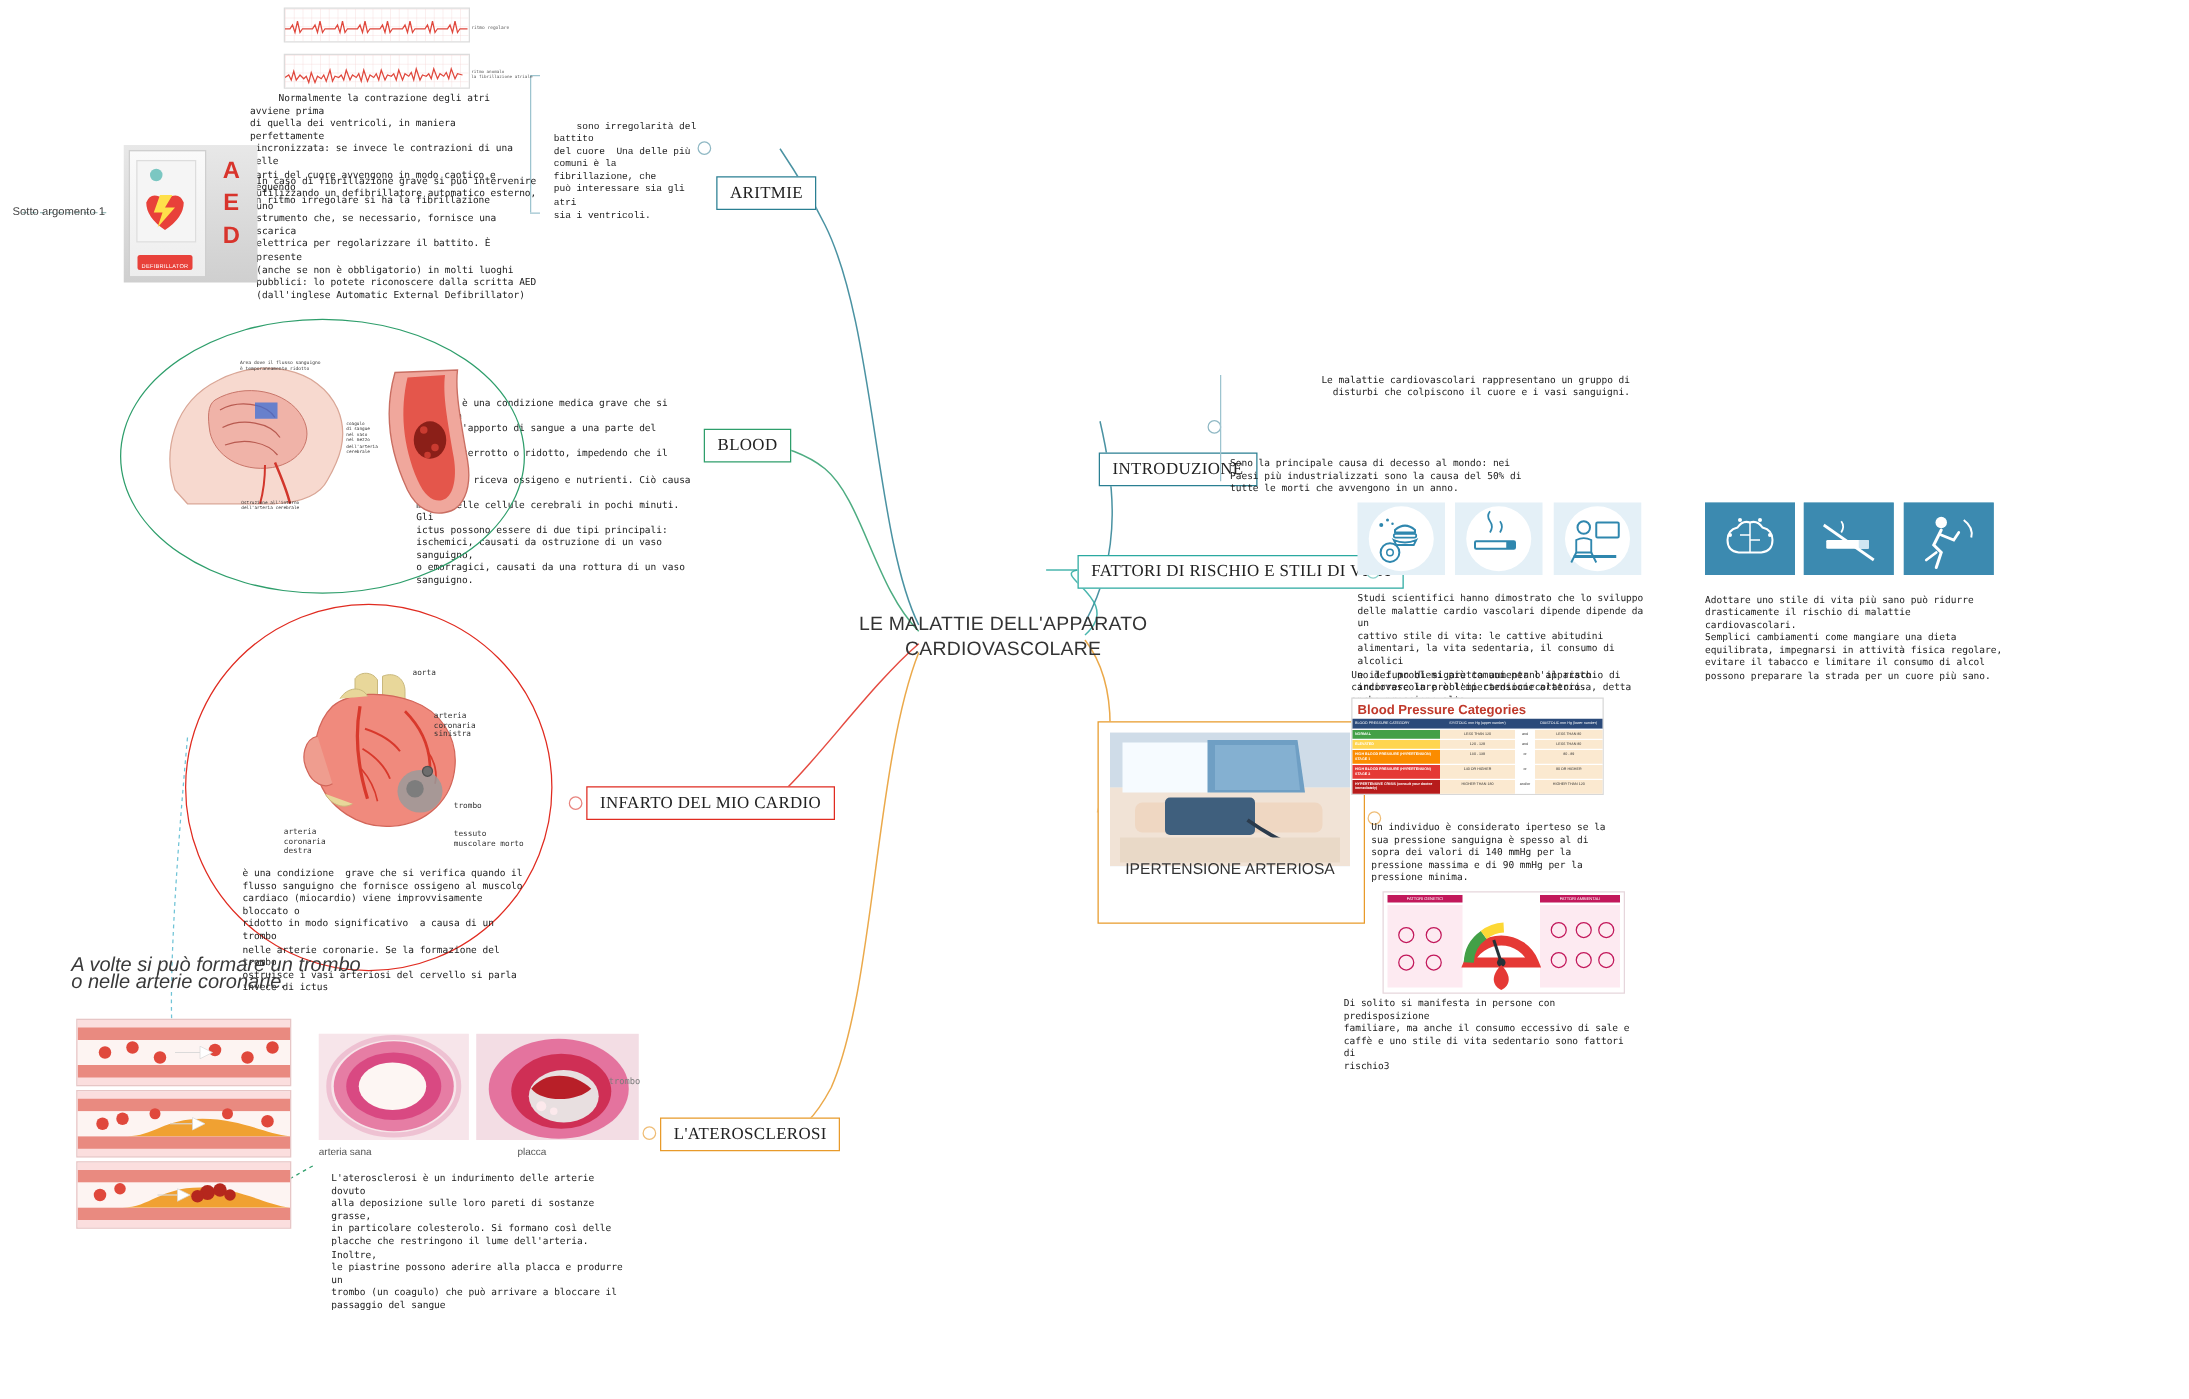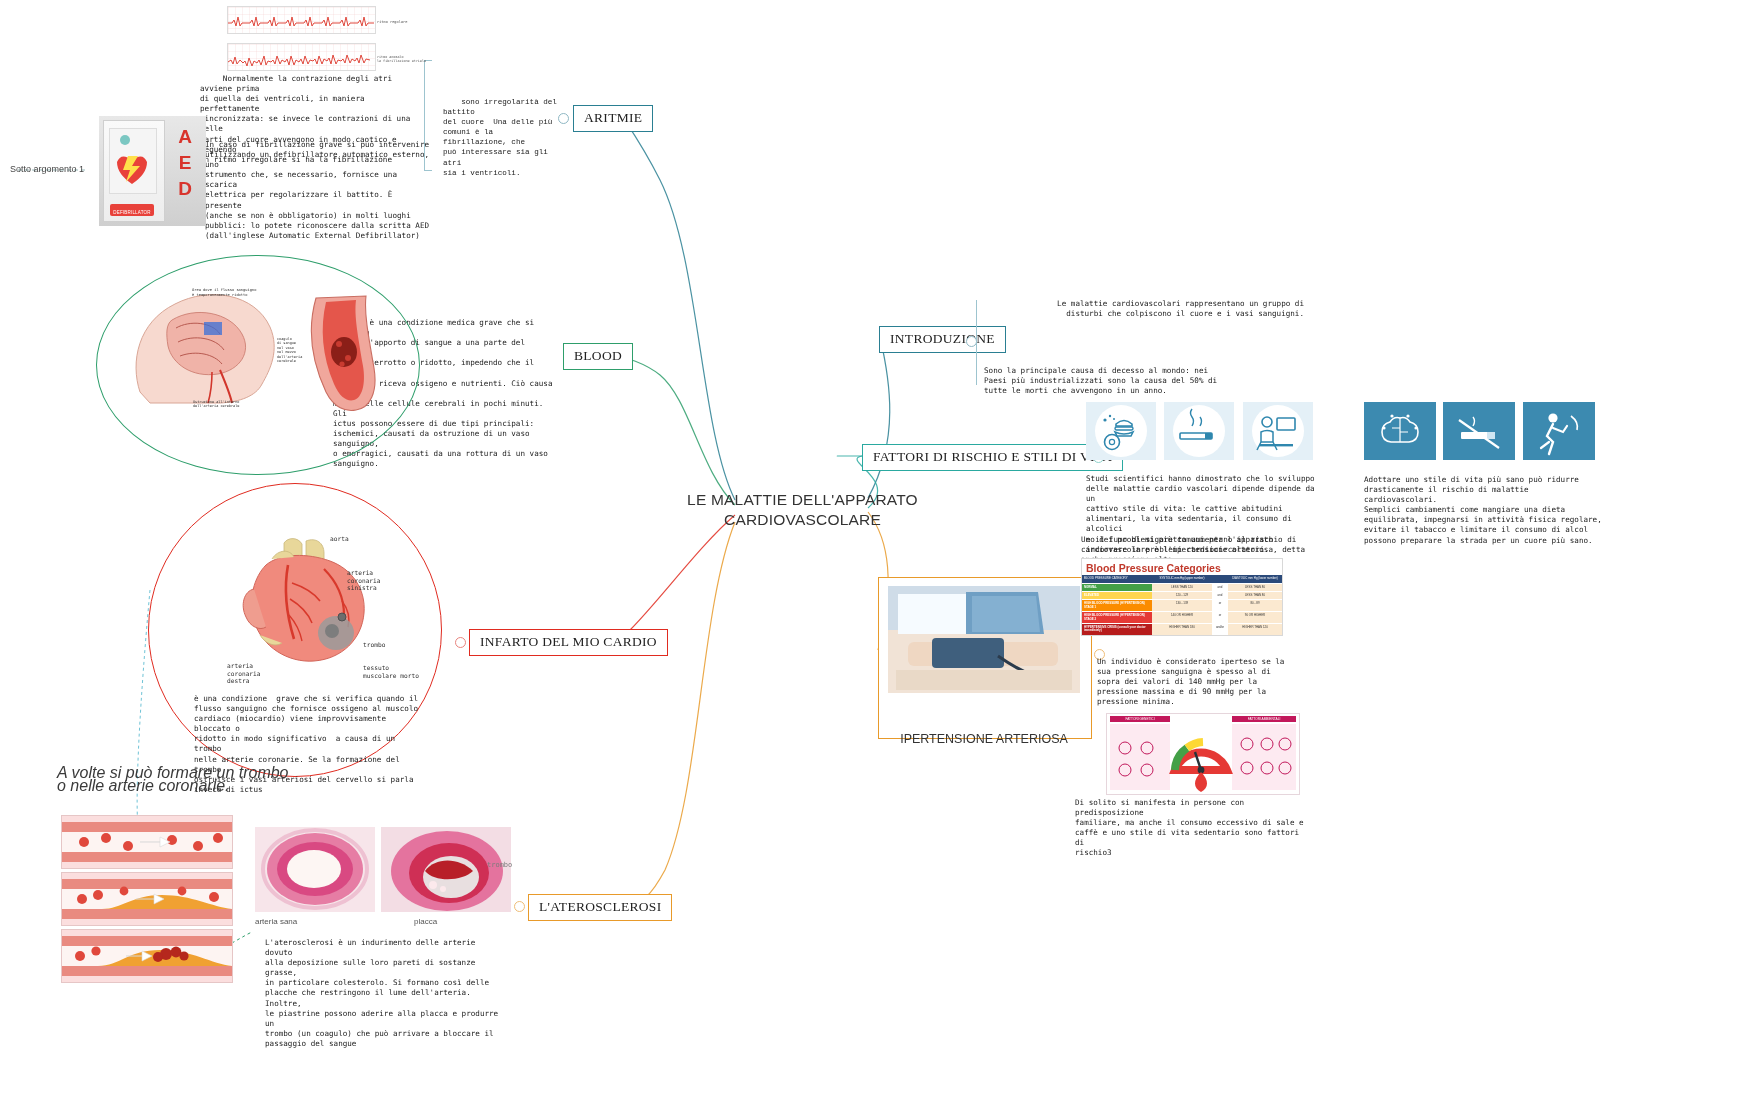--- a/index.html
+++ b/index.html
@@ -23,39 +23,38 @@
     border: 1.6px solid #1f7d8c;
     background: #ffffff;
     color: #222;
     font-family: "Liberation Serif", serif;
     font-size: 13.5px;
     letter-spacing: .3px;
     padding: 4px 10px 5px 10px;
     text-align: center;
     white-space: nowrap;
   }
-  .node.teal   { border-color: #2a7f92; }
+  .node.teal   { border-color: #2a7f92; margin-top: 36px; }
   .node.green  { border-color: #2e9e6b; }
   .node.red    { border-color: #e02b20; }
   .node.orange { border-color: #e89a2a; }
   .node.cyan   { border-color: #2aa9a0; }
   .central {
     font-family: "Liberation Sans", sans-serif;
     font-size: 15.5px;
     color: #333333;
     font-weight: 400;
     text-align: center;
     line-height: 20px;
     letter-spacing: .2px;
   }
   .hubtext {
     font-family: "Liberation Sans", sans-serif;
     font-size: 12.5px;
     color: #333;
-    margin-top: 44px;
   }
   .capt {
     font-family: "DejaVu Sans Mono", monospace;
     font-size: 7px; color: #333;
   }
   .noteital {
     font-family: "Liberation Sans", sans-serif;
     font-size: 16px;
     font-style: italic;
     color: #3a3a3a;

